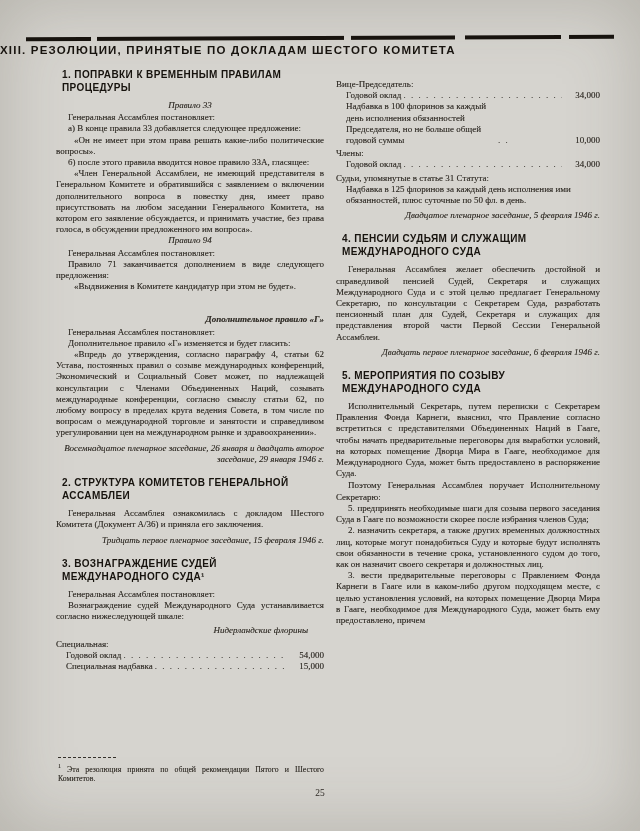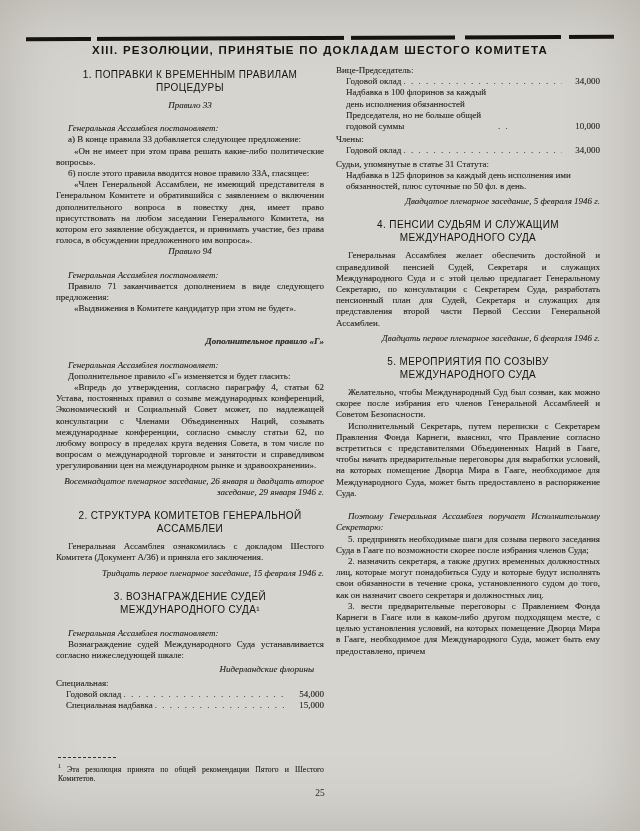--- a/index.html
+++ b/index.html
@@ -12,43 +12,43 @@
     position:absolute;left:26px;top:36px;width:588px;height:4px;
     transform:rotate(-0.25deg);
     background:linear-gradient(90deg,
       #17130e 0 11%,rgba(23,19,14,0) 11% 12%,
       #17130e 12% 54%,rgba(23,19,14,0) 54% 55.2%,
       #17130e 55.2% 73%,rgba(23,19,14,0) 73% 74.6%,
       #17130e 74.6% 91%,rgba(23,19,14,0) 91% 92.4%,
       #17130e 92.4% 100%);
   }
   .title{
-    position:absolute;top:44px;left:0;width:100%;text-align:center;
+    position:absolute;top:44px;left:0;width:100%;
     font-family:"Liberation Sans",sans-serif;font-weight:bold;
     font-size:11.5px;letter-spacing:1.2px;color:#17130e;
   }
   .col{
     position:absolute;font-size:9px;line-height:11.2px;text-align:justify;
     text-shadow:0 0 .5px rgba(52,48,42,.55);
   }
   .col.left{left:56px;top:68px;width:268px;height:688px;overflow:hidden;}
-  .col.right{left:336px;top:63px;width:264px;height:726px;overflow:hidden;}
+  .col.right{left:336px;top:77px;width:264px;height:726px;overflow:hidden;}
   .h-sec{
-    font-family:"Liberation Sans",sans-serif;font-weight:normal;font-size:10px;
-    line-height:13px;text-align:center;letter-spacing:.4px;color:#17130e;
+    font-family:"Liberation Sans",sans-serif;font-weight:bold;font-size:10px;
+    line-height:13px;text-align:left;letter-spacing:.4px;color:#17130e;
     margin:11px 6px 6px;text-shadow:none;
   }
   .h-sec.first{margin-top:0;}
   .c-it{text-align:center;font-style:italic;}
   .c-bold-it{text-align:right;font-style:italic;font-weight:bold;margin-top:22px;}
-  .it-lead{font-style:italic;text-indent:12px;margin-top:12px;}
+  .it-lead{text-indent:12px;margin-top:1px;}
   .para{text-indent:12px;}
   .quote{text-indent:18px;}
   .meeting{font-style:italic;text-align:right;margin:4px 0 1px;}
-  .cur-note{font-style:italic;text-align:right;margin:3px 10px 2px 0;}
+  .cur-note{font-style:italic;text-align:right;margin:3px 16px 2px 0;}
   .grp{margin-top:2px;}
   .srow{display:flex;align-items:flex-end;padding-left:10px;}
   .sitem{white-space:nowrap;}
   .sitem.wrap{flex:0 0 150px;white-space:normal;text-align:left;}
   .dots{flex:1;overflow:hidden;white-space:nowrap;margin:0 2px;}
   .dots::after{content:". . . . . . . . . . . . . . . . . . . . . . . . . .";letter-spacing:1.5px;}
   .dots.short::after{content:". .";letter-spacing:1.5px;}
   .samt{min-width:36px;text-align:right;}
   .jnote{padding-left:10px;text-align:left;}
   .footnote-rule{position:absolute;left:58px;top:757px;width:58px;border-top:1.5px dashed #34302a;}
@@ -131,21 +131,20 @@
     </div>
     <div class="grp">Судьи, упомянутые в статье 31 Статута:</div>
     <div class="jnote">Надбавка в 125 флоринов за каждый день исполнения ими обязанностей, плюс суточные по 50 фл. в день.</div>
     <div class="meeting">Двадцатое пленарное заседание, 5 февраля 1946 г.</div>
 
     <div class="h-sec">4. ПЕНСИИ СУДЬЯМ И СЛУЖАЩИМ МЕЖДУНАРОДНОГО СУДА</div>
     <div class="para">Генеральная Ассамблея желает обеспечить достойной и справедливой пенсией Судей, Секретаря и служащих Международного Суда и с этой целью предлагает Генеральному Секретарю, по консультации с Секретарем Суда, разработать пенсионный план для Судей, Секретаря и служащих для представления второй части Первой Сессии Генеральной Ассамблеи.</div>
     <div class="meeting">Двадцать первое пленарное заседание, 6 февраля 1946 г.</div>
 
     <div class="h-sec">5. МЕРОПРИЯТИЯ ПО СОЗЫВУ МЕЖДУНАРОДНОГО СУДА</div>
-    <div class="para">Желательно, чтобы Международный Суд был созван, как можно скорее после избрания его членов Генеральной Ассамблеей и Советом Безопасности.</div>
     <div class="para">Исполнительный Секретарь, путем переписки с Секретарем Правления Фонда Карнеги, выяснил, что Правление согласно встретиться с представителями Объединенных Наций в Гааге, чтобы начать предварительные переговоры для выработки условий, на которых помещение Дворца Мира в Гааге, необходимое для Международного Суда, может быть предоставлено в распоряжение Суда.</div>
     <div class="it-lead">Поэтому Генеральная Ассамблея поручает Исполнительному Секретарю:</div>
     <div class="para">5. предпринять необходимые шаги для созыва первого заседания Суда в Гааге по возможности скорее после избрания членов Суда;</div>
     <div class="para">2. назначить секретаря, а также других временных должностных лиц, которые могут понадобиться Суду и которые будут исполнять свои обязанности в течение срока, установленного судом до того, как он назначит своего секретаря и должностных лиц.</div>
     <div class="para">3. вести предварительные переговоры с Правлением Фонда Карнеги в Гааге или в каком-либо другом подходящем месте, с целью установления условий, на которых помещение Дворца Мира в Гааге, необходимое для Международного Суда, может быть ему предоставлено, причем</div>
   </div>
 
   <div class="footnote-rule"></div>
   <div class="footnote"><span class="fnref">1</span> <span>Эта резолюция принята по общей рекомендации Пятого и Шестого Комитетов.</span></div>
 

